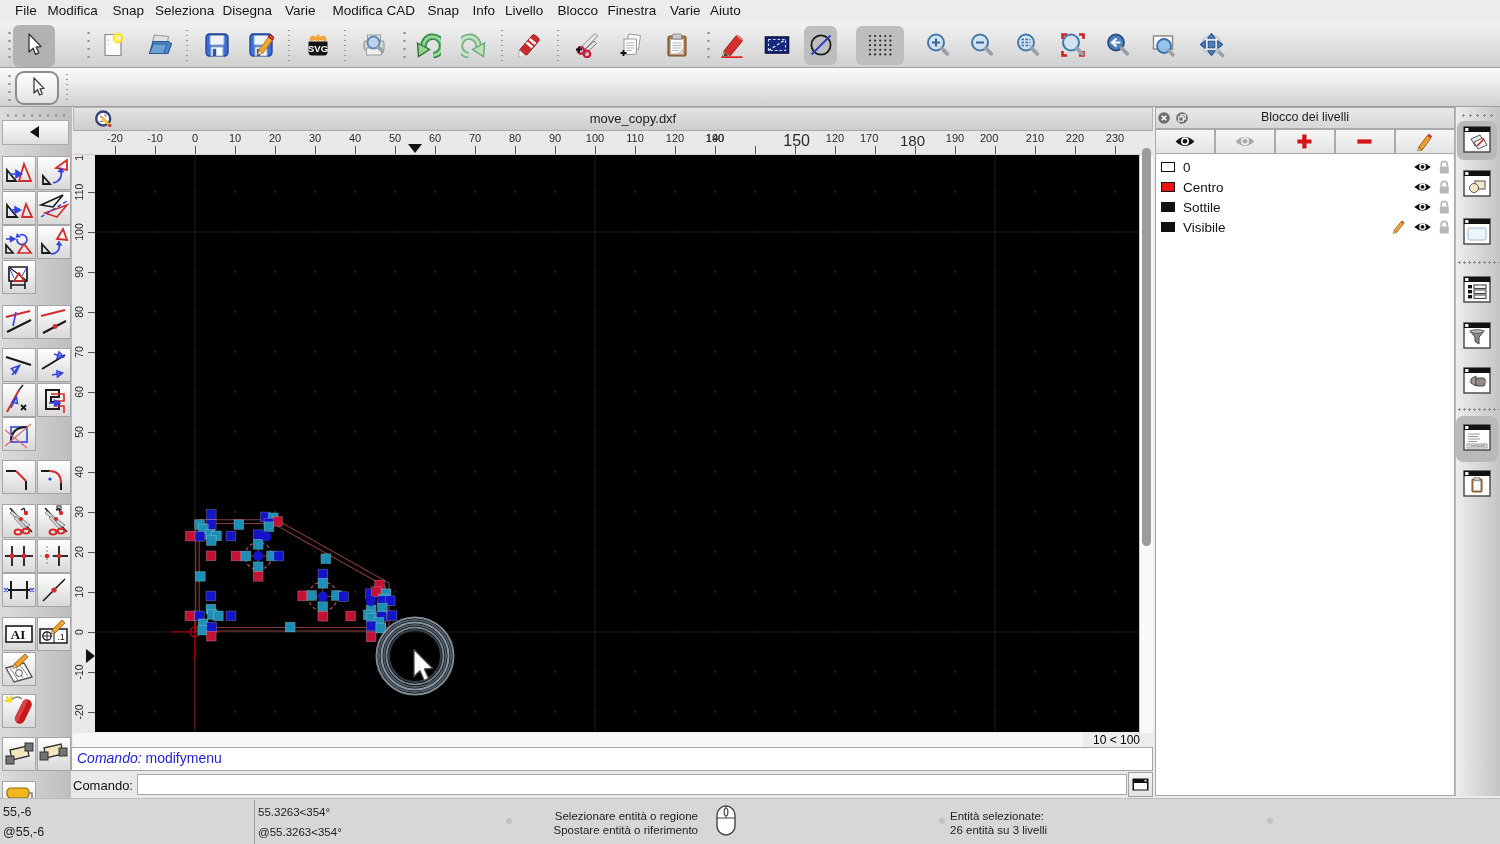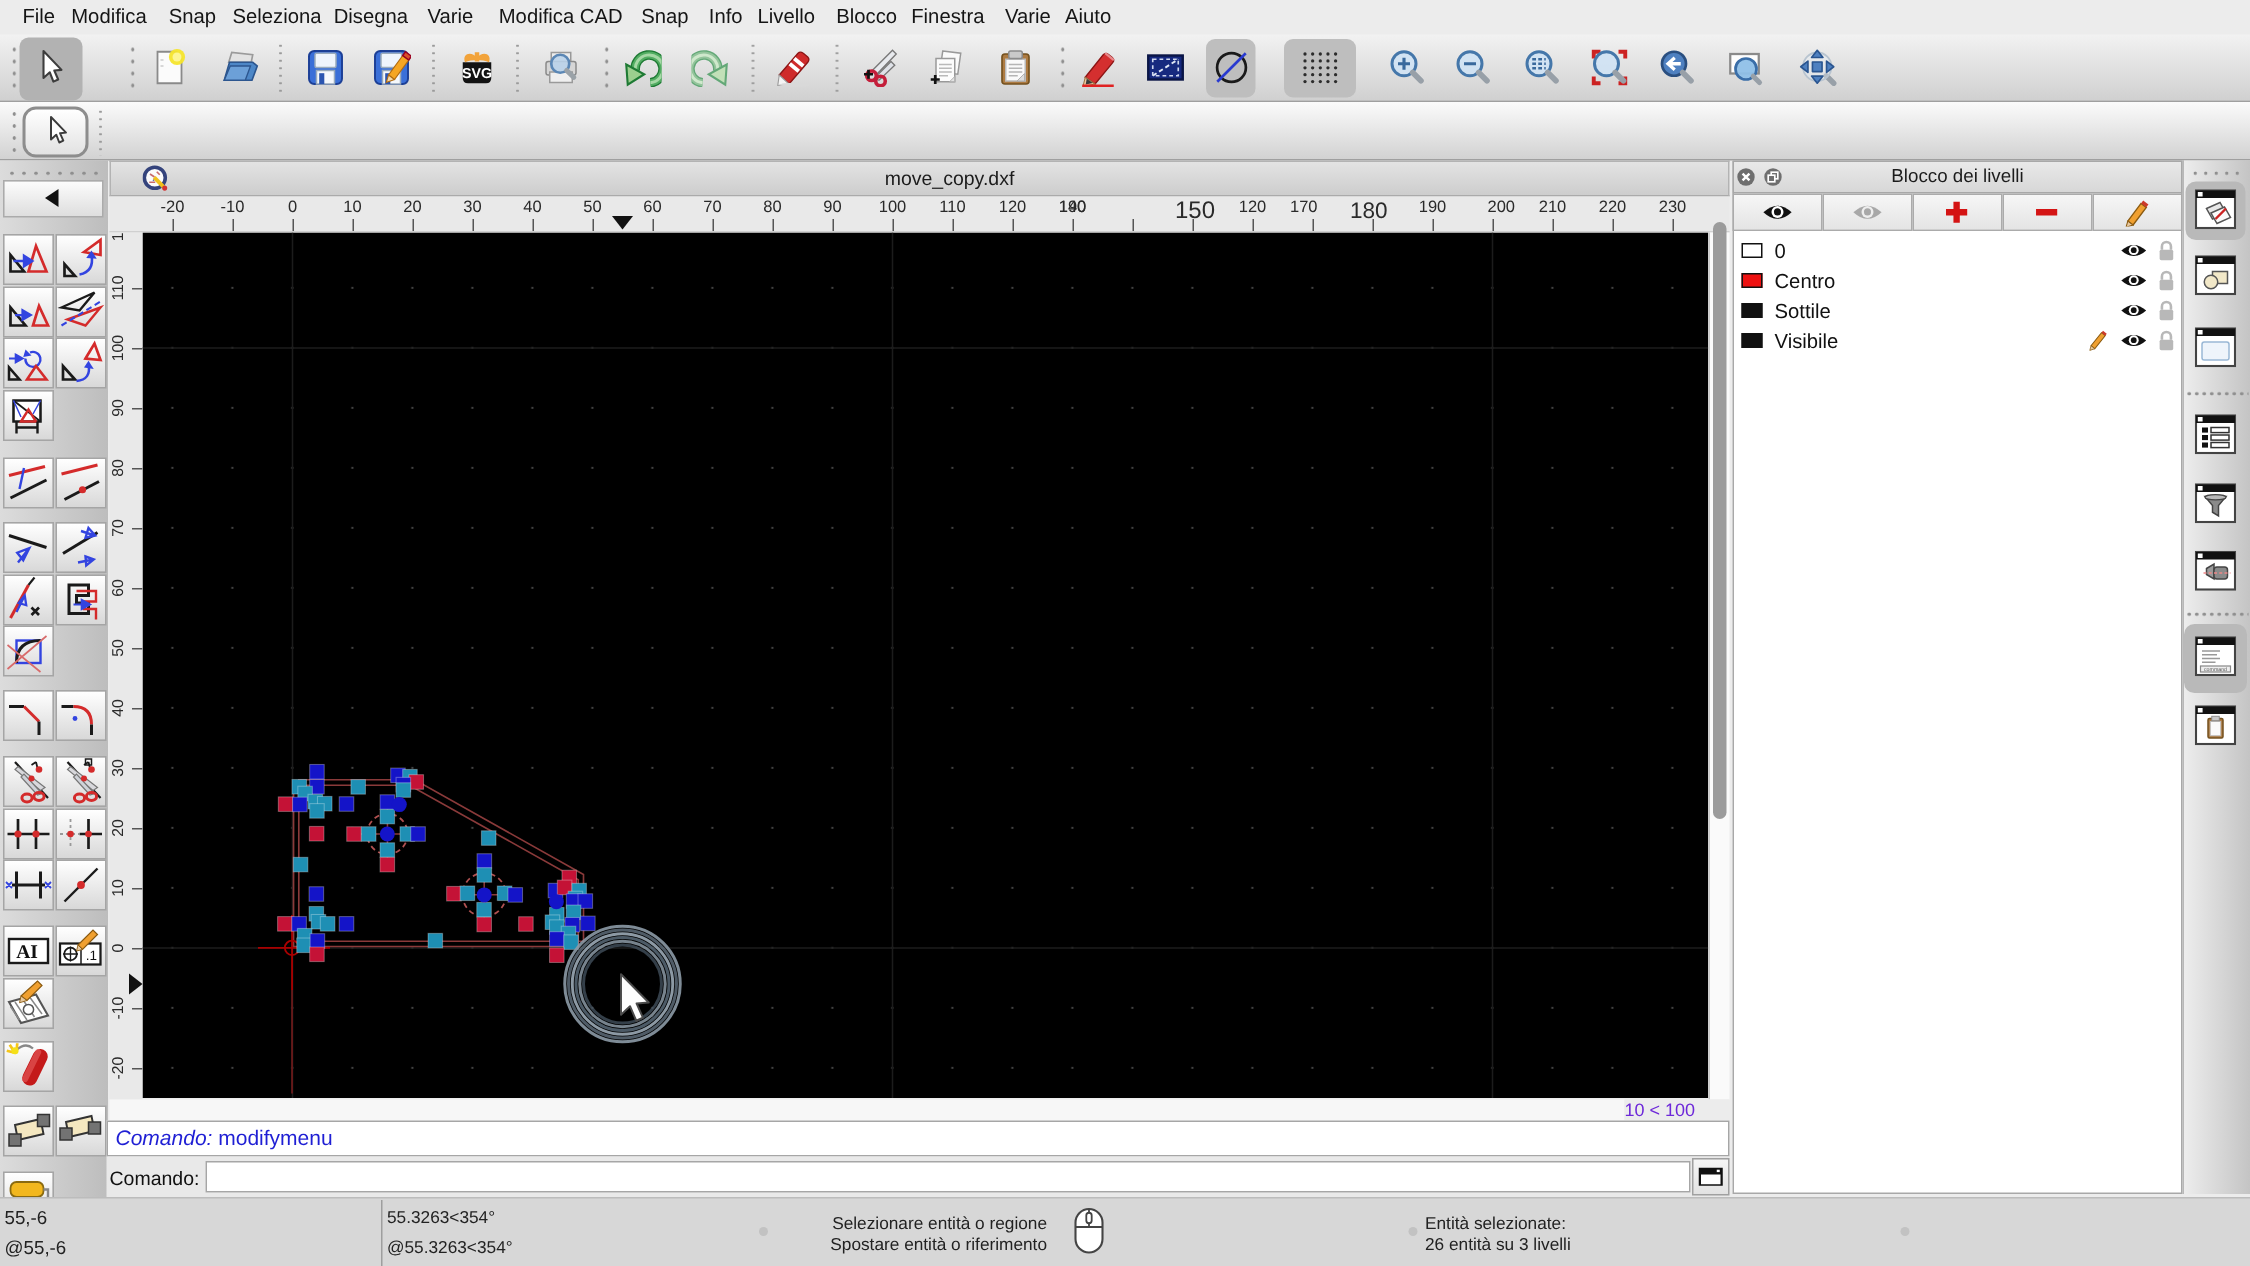--- a/index.html
+++ b/index.html
@@ -471,21 +471,21 @@
 <div class="abs" style="left:780px;top:132px;width:30px;text-align:right;font-size:16px;color:#2a2a2a">150</div>
 <div class="abs" style="left:795px;top:146px;width:1px;height:8px;background:#555"></div>
 <div class="abs" style="left:820px;top:132px;width:30px;text-align:center;font-size:11px;color:#2a2a2a">120</div>
 <div class="abs" style="left:835px;top:146px;width:1px;height:8px;background:#555"></div>
 <div class="abs" style="left:860px;top:132px;width:30px;text-align:left;font-size:11px;color:#2a2a2a">170</div>
 <div class="abs" style="left:875px;top:146px;width:1px;height:8px;background:#555"></div>
 <div class="abs" style="left:900px;top:132px;width:30px;font-size:15px;color:#2a2a2a">180</div>
 <div class="abs" style="left:915px;top:146px;width:1px;height:8px;background:#555"></div>
 <div class="abs" style="left:940px;top:132px;width:30px;text-align:center;font-size:11px;color:#2a2a2a">190</div>
 <div class="abs" style="left:955px;top:146px;width:1px;height:8px;background:#555"></div>
-<div class="abs" style="left:980px;top:132px;width:30px;text-align:right;font-size:11px;color:#2a2a2a">200</div>
+<div class="abs" style="left:980px;top:132px;width:30px;text-align:left;font-size:11px;color:#2a2a2a">200</div>
 <div class="abs" style="left:995px;top:146px;width:1px;height:8px;background:#555"></div>
 <div class="abs" style="left:1020px;top:132px;width:30px;text-align:center;font-size:11px;color:#2a2a2a">210</div>
 <div class="abs" style="left:1035px;top:146px;width:1px;height:8px;background:#555"></div>
 <div class="abs" style="left:1060px;top:132px;width:30px;text-align:center;font-size:11px;color:#2a2a2a">220</div>
 <div class="abs" style="left:1075px;top:146px;width:1px;height:8px;background:#555"></div>
 <div class="abs" style="left:1100px;top:132px;width:30px;text-align:center;font-size:11px;color:#2a2a2a">230</div>
 <div class="abs" style="left:1115px;top:146px;width:1px;height:8px;background:#555"></div>
 <div class="abs" style="left:408px;top:144px;width:0;height:0;border-left:7px solid transparent;border-right:7px solid transparent;border-top:9px solid #111"></div>
 <div class="abs" style="left:73px;top:155px;width:22px;height:578px;overflow:hidden">
     <div class="abs" style="left:-3px;top:-12px;width:18px;height:18px;font-size:10.5px;color:#2a2a2a;transform:rotate(-90deg);text-align:center;line-height:18px">120</div>
@@ -618,21 +618,21 @@
     <circle cx="415" cy="656" r="33.5" fill="none" stroke="#93a1ad" stroke-width="2" stroke-opacity="0.95"></circle>
     <circle cx="415" cy="656" r="31" fill="none" stroke="#5f7080" stroke-width="2" stroke-opacity="0.8"></circle>
     <circle cx="415" cy="656" r="28.5" fill="none" stroke="#8c9aa6" stroke-width="2" stroke-opacity="0.85"></circle>
     <circle cx="415" cy="656" r="26" fill="none" stroke="#4a5a68" stroke-width="2" stroke-opacity="0.7"></circle>
     <path d="M414,649.5 L414,676.5 L420,670.8 L424.2,680.5 L428.6,678.4 L424.4,669 L432.5,668.3 Z" fill="#fdfdfd" stroke="#4a4a4a" stroke-width="1.3" stroke-linejoin="round"></path>
   </svg>
 <div class="abs" style="left:1139px;top:155px;width:14px;height:578px;background:#fafafa;border-left:1px solid #cacaca"></div>
 <div class="abs" style="left:1141.5px;top:148px;width:9px;height:398px;background:#9b9b9b;border-radius:5px"></div>
 <div class="abs" style="left:73px;top:733px;width:1010px;height:14px;background:#f7f7f7"></div>
 <div class="abs" style="left:1083px;top:733px;width:70px;height:14px;background:#ececec"></div>
-<div class="abs" style="left:1083px;top:733px;width:67px;height:14px;font-size:12px;color:#6d28d9;text-align:left;line-height:14px">10 &lt; 100</div>
+<div class="abs" style="left:1083px;top:733px;width:67px;height:14px;font-size:12px;color:#000000;text-align:center;line-height:14px">10 &lt; 100</div>
 <div class="abs" style="left:71px;top:747px;width:1082px;height:24px;background:#fff;border:1px solid #a6a6a6"></div>
 <div class="abs" style="left:77px;top:750px;font-size:14px;color:#1f1fd4"><i>Comando:</i> modifymenu</div>
 <div class="abs" style="left:71px;top:771px;width:1082px;height:27px;background:#e9e9e9"></div>
 <div class="abs" style="left:73px;top:777.5px;font-size:13px;color:#111">Comando:</div>
 <div class="abs" style="left:137px;top:773.5px;width:990px;height:21px;background:#fff;border:1px solid #a6a6a6"></div>
 <div class="abs" style="left:1128px;top:772px;width:25px;height:25px;background:linear-gradient(#f6f6f6,#e2e2e2);border:1px solid #a0a0a0"></div>
 <svg class="ic" style="left:1132px;top:778px" width="17" height="13" viewBox="0 0 17 13">
     <rect x="0.5" y="0.5" width="16" height="12" fill="#111"></rect>
     <rect x="2" y="5" width="13" height="6.5" fill="#fff"></rect>
     <rect x="12.5" y="1.8" width="2" height="1.6" fill="#fff"></rect>

